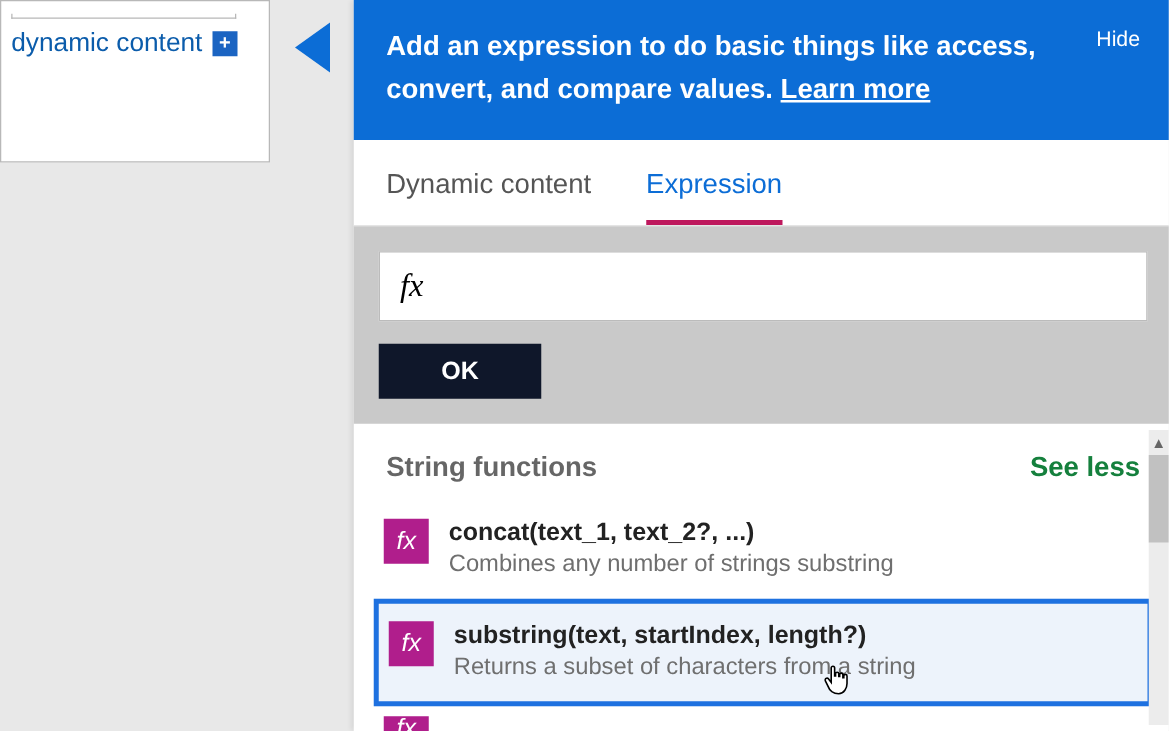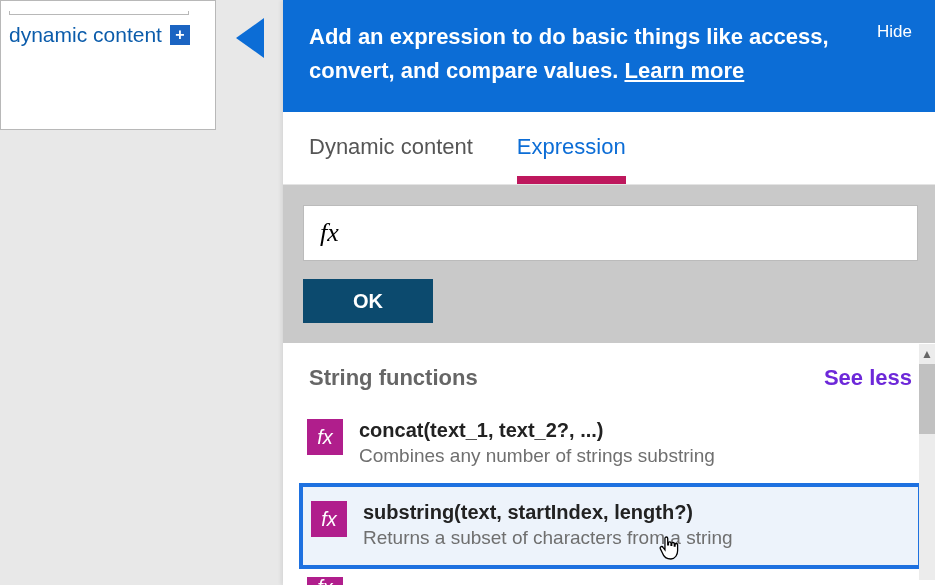--- a/index.html
+++ b/index.html
@@ -65,50 +65,50 @@
     .banner-text { flex:1; line-height:1.55; }
     .learn-link { text-decoration:underline; color:#fff; }
     .hide { font-size:17px; font-weight:500; padding-top:2px; cursor:pointer; }
 
     .tabs {
       display:flex; gap:44px; padding:22px 26px 0 26px;
       border-bottom:1px solid #e4e4e4;
       font-size:22px; color:#555;
     }
     .tab { padding-bottom:16px; cursor:pointer; }
-    .tab.active { color:#0c6dd6; border-bottom:8px solid #be185d; font-weight:500;text-align:right; }
+    .tab.active { color:#0c6dd6; border-bottom:4px solid #be185d; font-weight:500;text-align:right; }
 
     .expr-block {
       background:#c9c9c9;
       padding:20px 20px 20px 20px;
     }
     .fx-input {
       background:#fff;
       height:56px; width:100%;
       border:1px solid #bbb;
       display:flex; align-items:center;
       padding:0 16px;
       font-family: "Segoe UI", serif;
     }
     .fx-symbol { font-style:italic; font-size:26px; }
     .ok-btn {
       margin-top:18px;
-      background:#0c4a6e; color:#fff;
+      background:#0f172a; color:#fff;
       border:none; font-weight:600;
       font-size:20px;
       width:130px; height:44px;
       cursor:pointer;
     }
 
     .section-header {
       display:flex; justify-content:space-between;
       padding:22px 26px 20px 26px;
       font-size:22px; color:#666;font-weight:bold;
     }
-    .see-less { color:#6d28d9; cursor:pointer;text-align:right; }
+    .see-less { color:#15803d; cursor:pointer;text-align:right; }
 
     .fn-list {
       padding:0 16px 0 16px;
       position:relative;
     }
     .fn-item {
       display:flex; align-items:flex-start; gap:16px;
       padding:8px 8px 10px 8px;
       background:#fff;
     }

